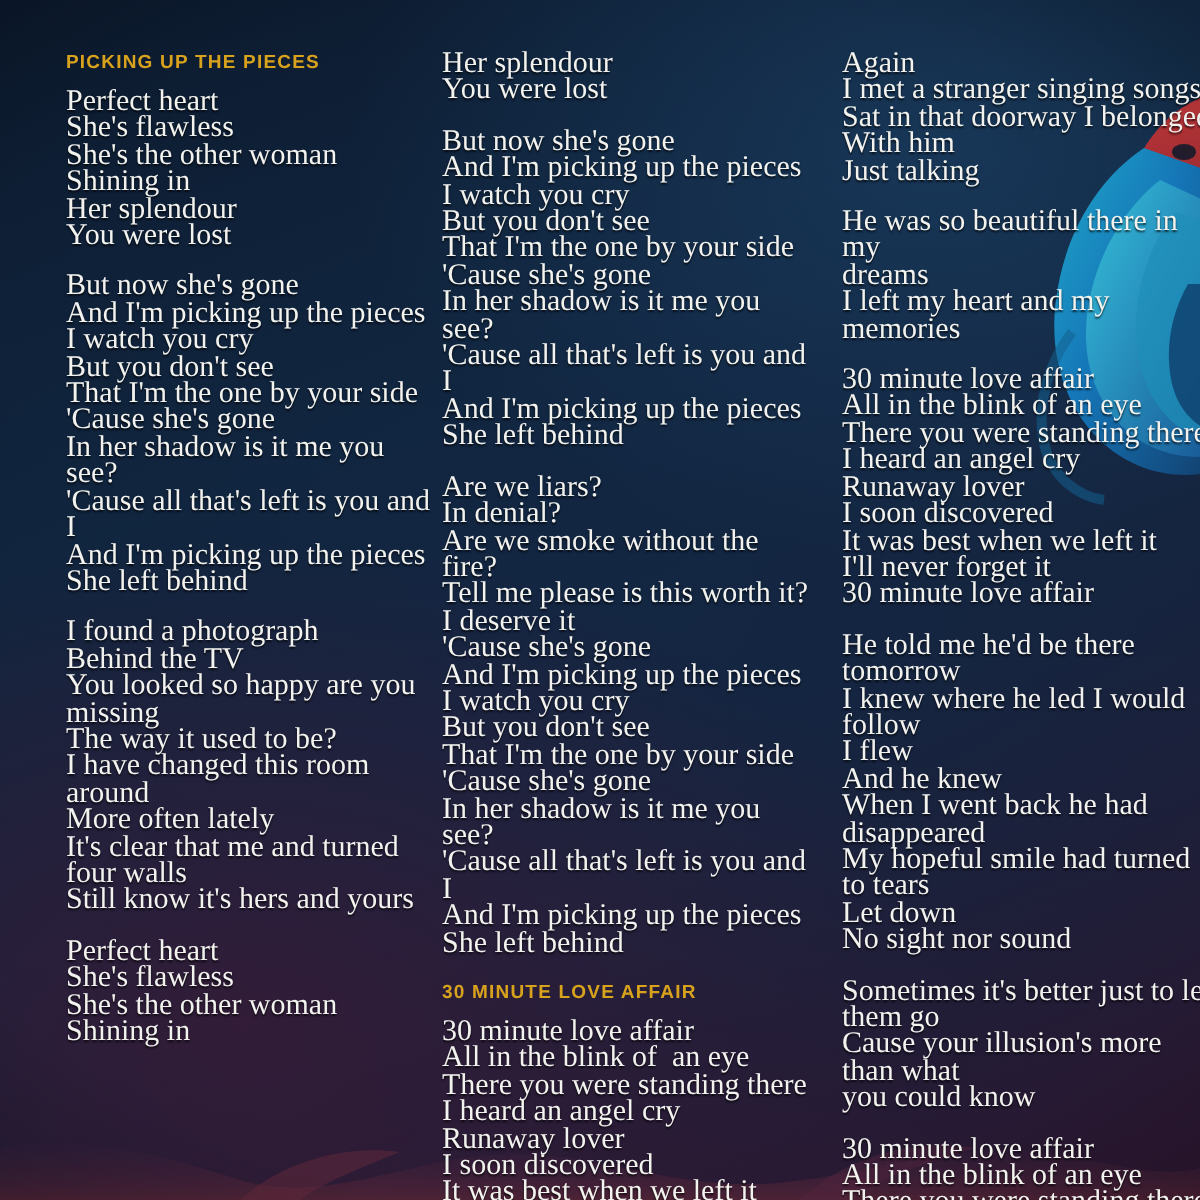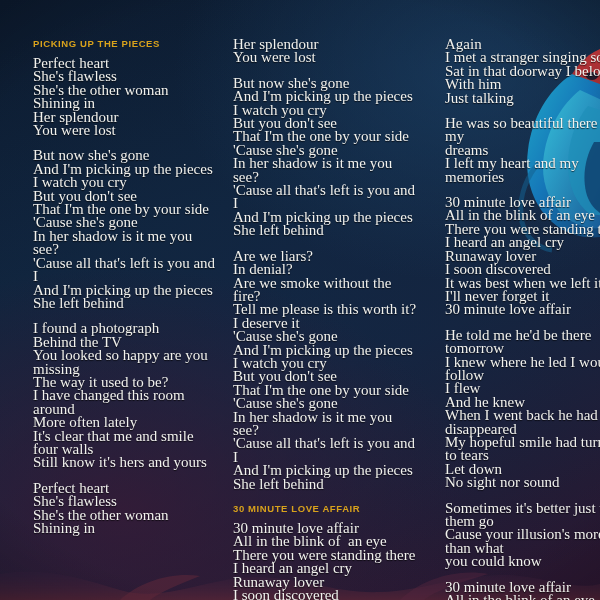--- a/index.html
+++ b/index.html
@@ -49,22 +49,21 @@
     height: 80px;
     pointer-events: none;
     opacity: 0.85;
   }
   .columns {
     position: absolute;
     inset: 0;
     display: flex;
     padding: 26px 2px 10px 33px;
     box-sizing: border-box;
-    gap: 12px;
-    margin-top: 12px;
+    gap: 0;
   }
   .col {
     width: 185px;
     flex: 0 0 185px;
   }
   .col.c2 { margin-left: 3px; }
   .col.c3 { margin-left: 15px; }
   .song-title {
     color: #d8a21c;
     font-family: "Liberation Sans", sans-serif;
@@ -155,21 +154,21 @@
 And I'm picking up the pieces
 She left behind</p>
         </div>
       <div class="block">
           <p>I found a photograph
 Behind the TV
 You looked so happy are you missing
 The way it used to be?
 I have changed this room around
 More often lately
-It's clear that me and smile four walls
+It's clear that me and turned four walls
 Still know it's hers and yours</p>
         </div>
       <div class="block">
           <p>Perfect heart
 She's flawless
 She's the other woman
 Shining in</p>
         </div>
     </div>
 

